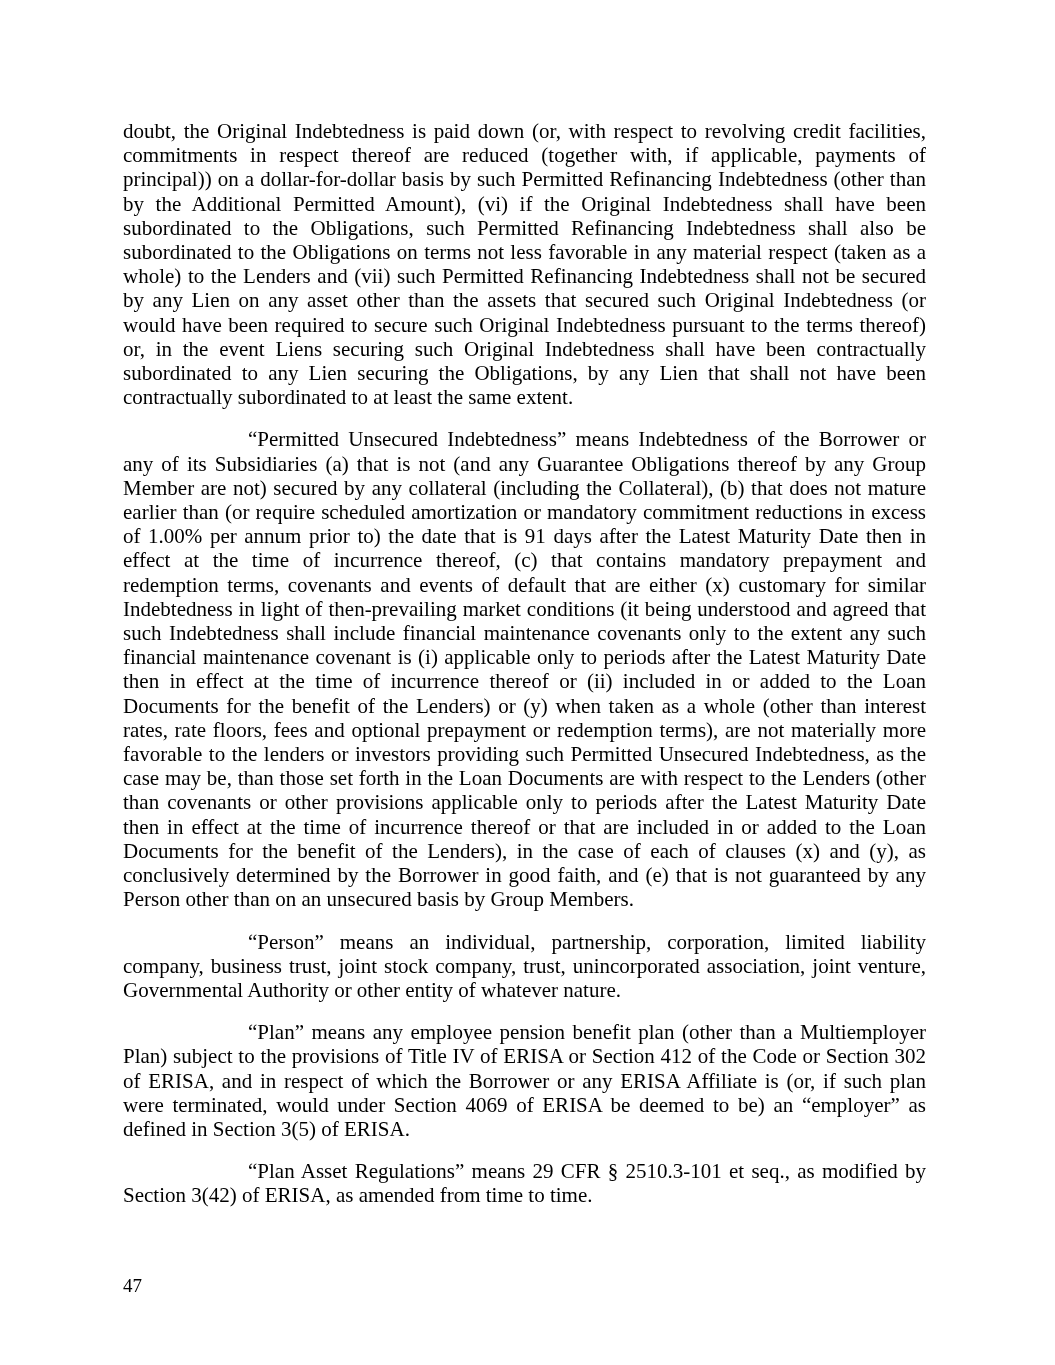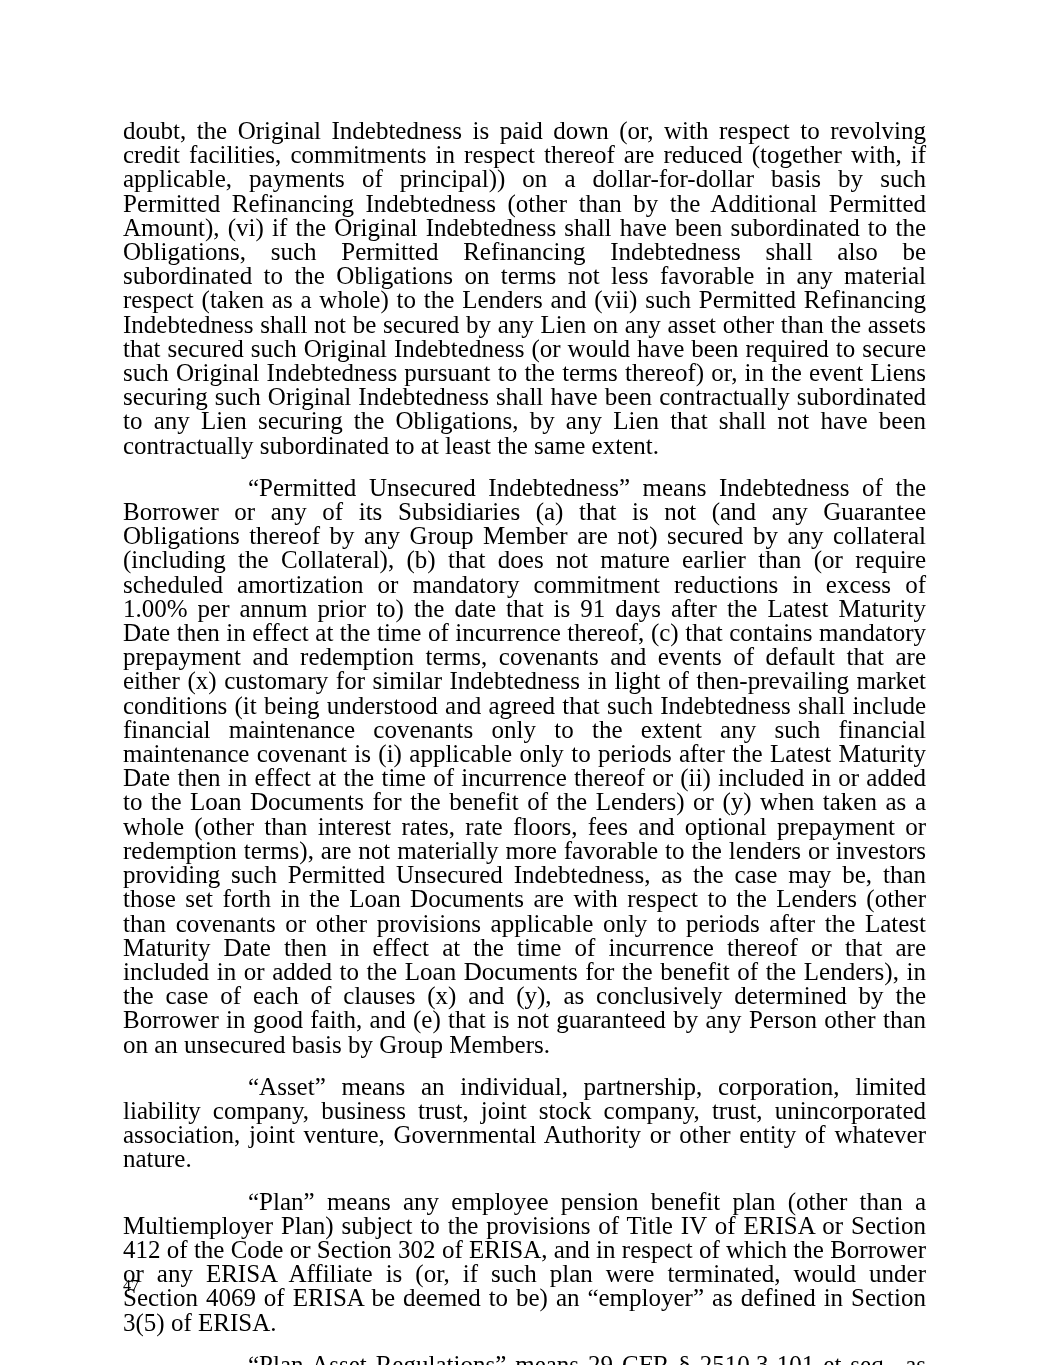--- a/index.html
+++ b/index.html
@@ -17,43 +17,43 @@
     overflow: hidden;
   }
   .content {
     position: absolute;
     left: 123px;
     top: 119px;
     width: 807px;
   }
   .para {
     margin: 0 4px 18px 0;
-    font-size: 25px;
+    font-size: 21px;
     line-height: 24.2px;
     text-align: justify;
     text-justify: inter-word;
   }
   .para.indent {
     text-indent: 125px;
   }
   .defined-term {
   }
   .page-number {
     position: absolute;
     left: 123px;
     top: 1274px;
-    font-size: 16px;
+    font-size: 19px;
     line-height: 24.2px;
   }
 </style>
 </head>
 <body>
 
 <div class="page">
   <div class="content">
     <p class="para"><span class="text-run">doubt, the Original Indebtedness is paid down (or, with respect to revolving credit facilities, commitments in respect thereof are reduced (together with, if applicable, payments of principal)) on a dollar-for-dollar basis by such Permitted Refinancing Indebtedness (other than by the Additional Permitted Amount), (vi) if the Original Indebtedness shall have been subordinated to the Obligations, such Permitted Refinancing Indebtedness shall also be subordinated to the Obligations on terms not less favorable in any material respect (taken as a whole) to the Lenders and (vii) such Permitted Refinancing Indebtedness shall not be secured by any Lien on any asset other than the assets that secured such Original Indebtedness (or would have been required to secure such Original Indebtedness pursuant to the terms thereof) or, in the event Liens securing such Original Indebtedness shall have been contractually subordinated to any Lien securing the Obligations, by any Lien that shall not have been contractually subordinated to at least the same extent.</span></p>
     <p class="para indent"><span class="text-run">“</span><span class="defined-term">Permitted Unsecured Indebtedness</span><span class="text-run">” means Indebtedness of the Borrower or any of its Subsidiaries (a) that is not (and any Guarantee Obligations thereof by any Group Member are not) secured by any collateral (including the Collateral), (b) that does not mature earlier than (or require scheduled amortization or mandatory commitment reductions in excess of 1.00% per annum prior to) the date that is 91 days after the Latest Maturity Date then in effect at the time of incurrence thereof, (c) that contains mandatory prepayment and redemption terms, covenants and events of default that are either (x) customary for similar Indebtedness in light of then-prevailing market conditions (it being understood and agreed that such Indebtedness shall include financial maintenance covenants only to the extent any such financial maintenance covenant is (i) applicable only to periods after the Latest Maturity Date then in effect at the time of incurrence thereof or (ii) included in or added to the Loan Documents for the benefit of the Lenders) or (y) when taken as a whole (other than interest rates, rate floors, fees and optional prepayment or redemption terms), are not materially more favorable to the lenders or investors providing such Permitted Unsecured Indebtedness, as the case may be, than those set forth in the Loan Documents are with respect to the Lenders (other than covenants or other provisions applicable only to periods after the Latest Maturity Date then in effect at the time of incurrence thereof or that are included in or added to the Loan Documents for the benefit of the Lenders), in the case of each of clauses (x) and (y), as conclusively determined by the Borrower in good faith, and (e) that is not guaranteed by any Person other than on an unsecured basis by Group Members.</span></p>
-    <p class="para indent"><span class="text-run">“</span><span class="defined-term">Asset</span><span class="text-run">” means an individual, partnership, corporation, limited liability company, business trust, joint stock company, trust, unincorporated association, joint venture, Governmental Authority or other entity of whatever nature.</span></p>
+    <p class="para indent"><span class="text-run">“</span><span class="defined-term">Person</span><span class="text-run">” means an individual, partnership, corporation, limited liability company, business trust, joint stock company, trust, unincorporated association, joint venture, Governmental Authority or other entity of whatever nature.</span></p>
     <p class="para indent"><span class="text-run">“</span><span class="defined-term">Plan</span><span class="text-run">” means any employee pension benefit plan (other than a Multiemployer Plan) subject to the provisions of Title IV of ERISA or Section 412 of the Code or Section 302 of ERISA, and in respect of which the Borrower or any ERISA Affiliate is (or, if such plan were terminated, would under Section 4069 of ERISA be deemed to be) an “employer” as defined in Section 3(5) of ERISA.</span></p>
     <p class="para indent"><span class="text-run">“</span><span class="defined-term">Plan Asset Regulations</span><span class="text-run">” means 29 CFR § 2510.3-101 et seq., as modified by Section 3(42) of ERISA, as amended from time to time.</span></p>
   </div>
   <div class="page-number">47</div>
 </div>
 
 </body></html>

